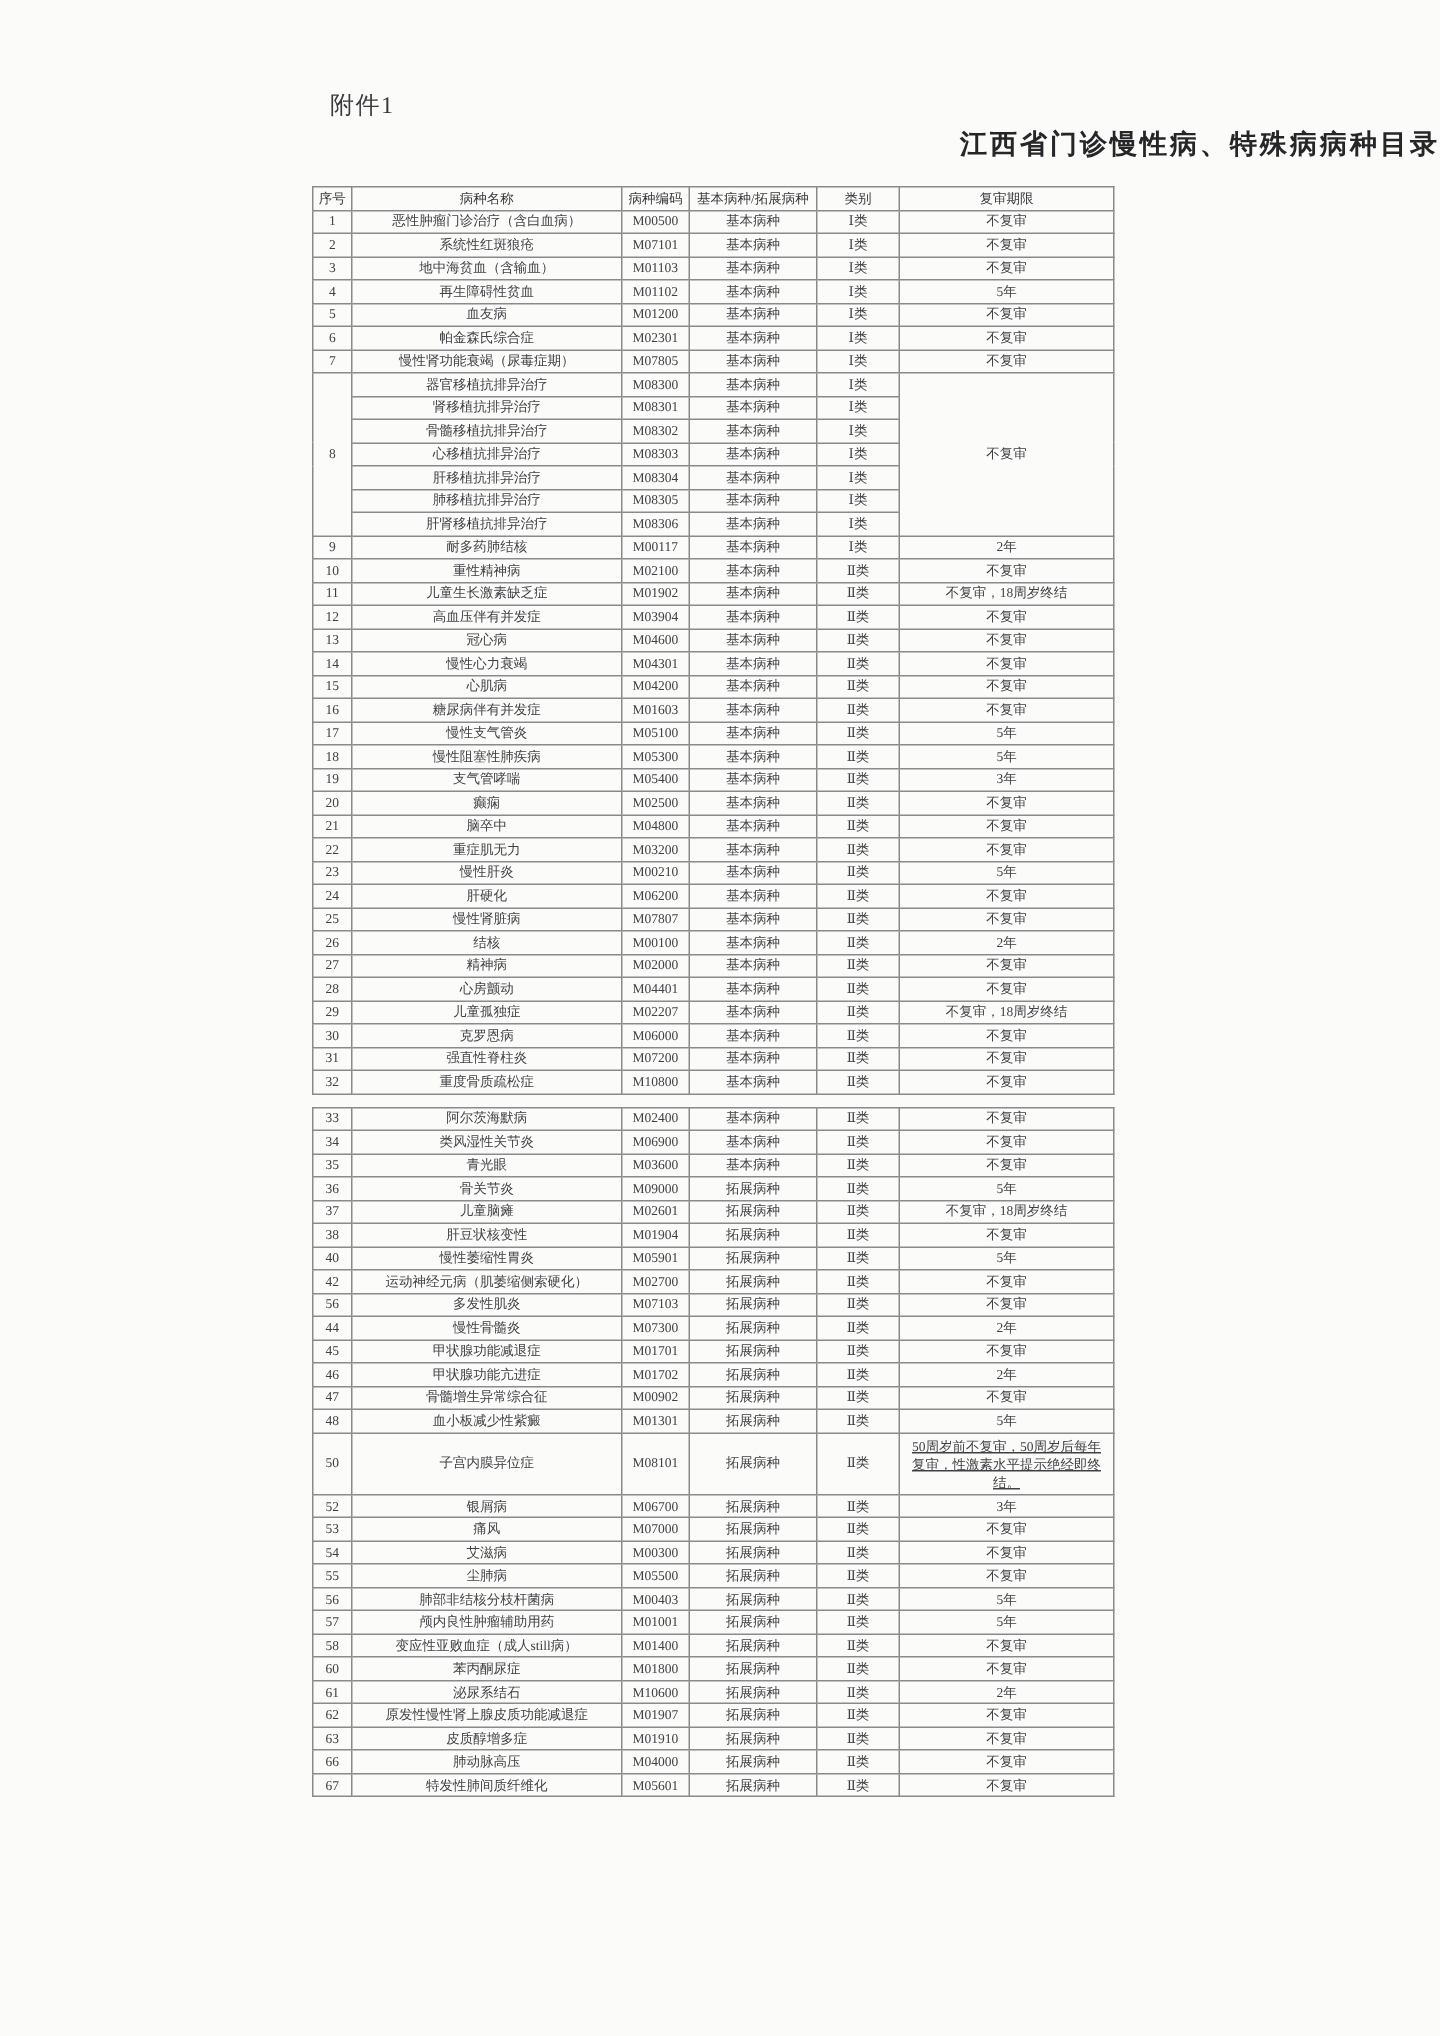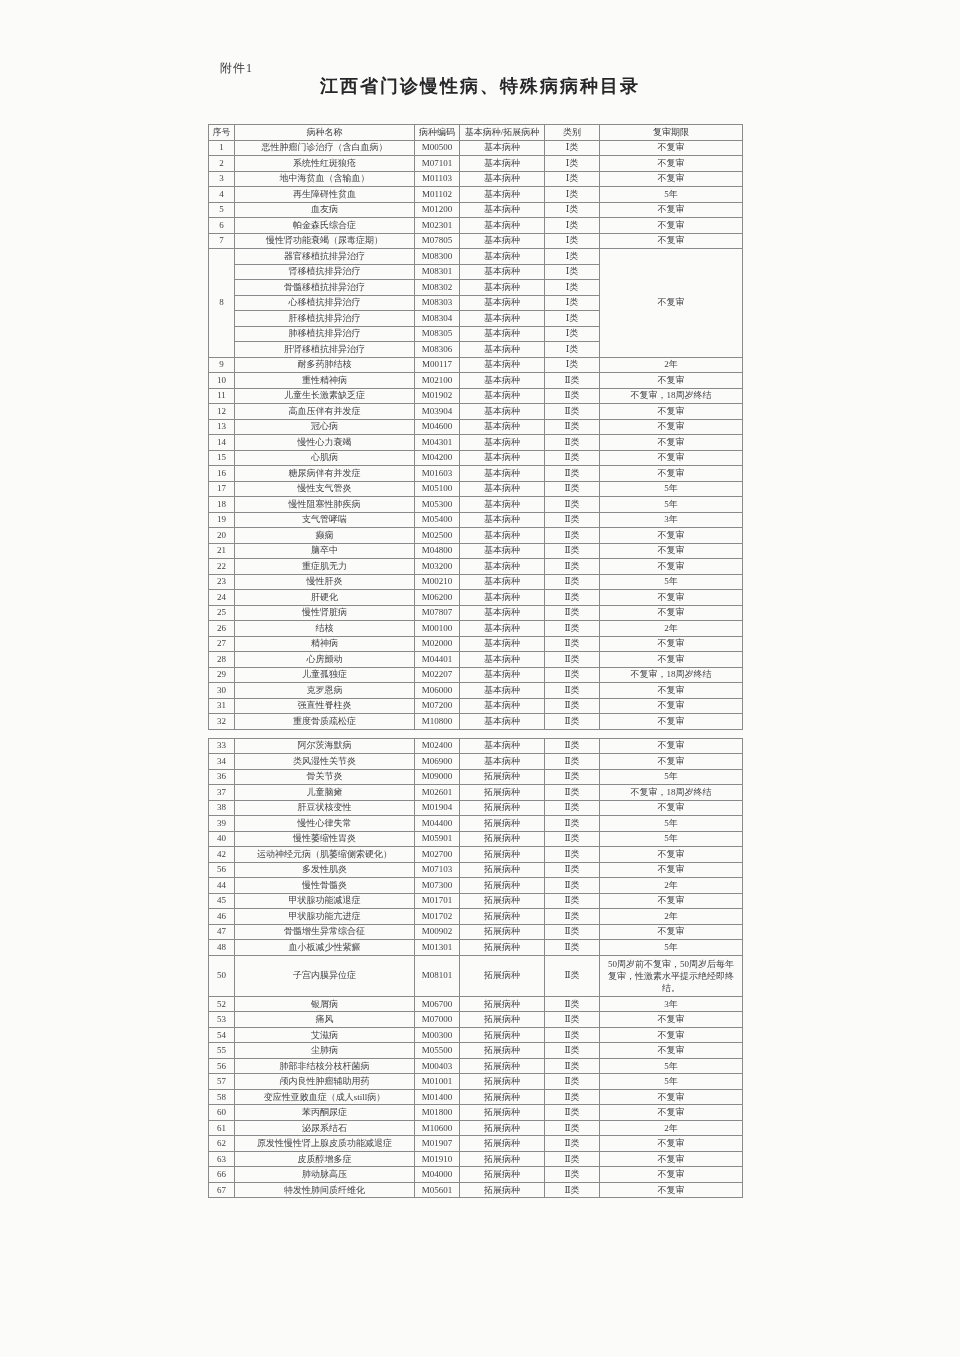--- a/index.html
+++ b/index.html
@@ -13,31 +13,31 @@
     height: 1357px;
     background: #fbfbfa;
     font-family: "Liberation Serif", "DejaVu Serif", serif;
     color: #3d3d40;
     overflow: hidden;
   }
   .attachment-label {
     position: absolute;
     left: 220px;
     top: 60px;
-    font-size: 12px;
+    font-size: 16px;
     letter-spacing: 1px;
     color: #3a3a3d;
   }
   .doc-title {
     position: absolute;
     left: 0;
     right: 0;
-    top: 74px;
+    top: 84px;
     margin: 0;
-    text-align: center;
+    text-align: right;
     font-size: 18px;
     font-weight: bold;
     letter-spacing: 2px;
     color: #262628;
   }
   .table-wrap {
     position: absolute;
     left: 208px;
     top: 124px;
     width: 534px;
@@ -60,20 +60,21 @@
     overflow: hidden;
     white-space: nowrap;
   }
   table.catalog th {
     color: #39393c;
   }
   table.catalog td.cell-review-long {
     white-space: normal;
     line-height: 1.35;
     padding: 2px 4px;
+    text-decoration: underline;
   }
   .col-no     { width: 26px; }
   .col-name   { width: 180px; }
   .col-code   { width: 45px; }
   .col-type   { width: 85px; }
   .col-cat    { width: 55px; }
   .col-review { width: 143px; }
   .section-gap {
     height: 8px;
   }
@@ -424,20 +425,28 @@
           </tr>
           <tr>
             <td>34</td>
             <td>类风湿性关节炎</td>
             <td>M06900</td>
             <td>基本病种</td>
             <td>Ⅱ类</td>
             <td>不复审</td>
           </tr>
           <tr>
+            <td>35</td>
+            <td>青光眼</td>
+            <td>M03600</td>
+            <td>基本病种</td>
+            <td>Ⅱ类</td>
+            <td>不复审</td>
+          </tr>
+          <tr>
             <td>36</td>
             <td>骨关节炎</td>
             <td>M09000</td>
             <td>拓展病种</td>
             <td>Ⅱ类</td>
             <td>5年</td>
           </tr>
           <tr>
             <td>37</td>
             <td>儿童脑瘫</td>
@@ -448,28 +457,20 @@
           </tr>
           <tr>
             <td>38</td>
             <td>肝豆状核变性</td>
             <td>M01904</td>
             <td>拓展病种</td>
             <td>Ⅱ类</td>
             <td>不复审</td>
           </tr>
           <tr>
-            <td>39</td>
-            <td>慢性心律失常</td>
-            <td>M04400</td>
-            <td>拓展病种</td>
-            <td>Ⅱ类</td>
-            <td>5年</td>
-          </tr>
-          <tr>
             <td>40</td>
             <td>慢性萎缩性胃炎</td>
             <td>M05901</td>
             <td>拓展病种</td>
             <td>Ⅱ类</td>
             <td>5年</td>
           </tr>
           <tr>
             <td>42</td>
             <td>运动神经元病（肌萎缩侧索硬化）</td>

